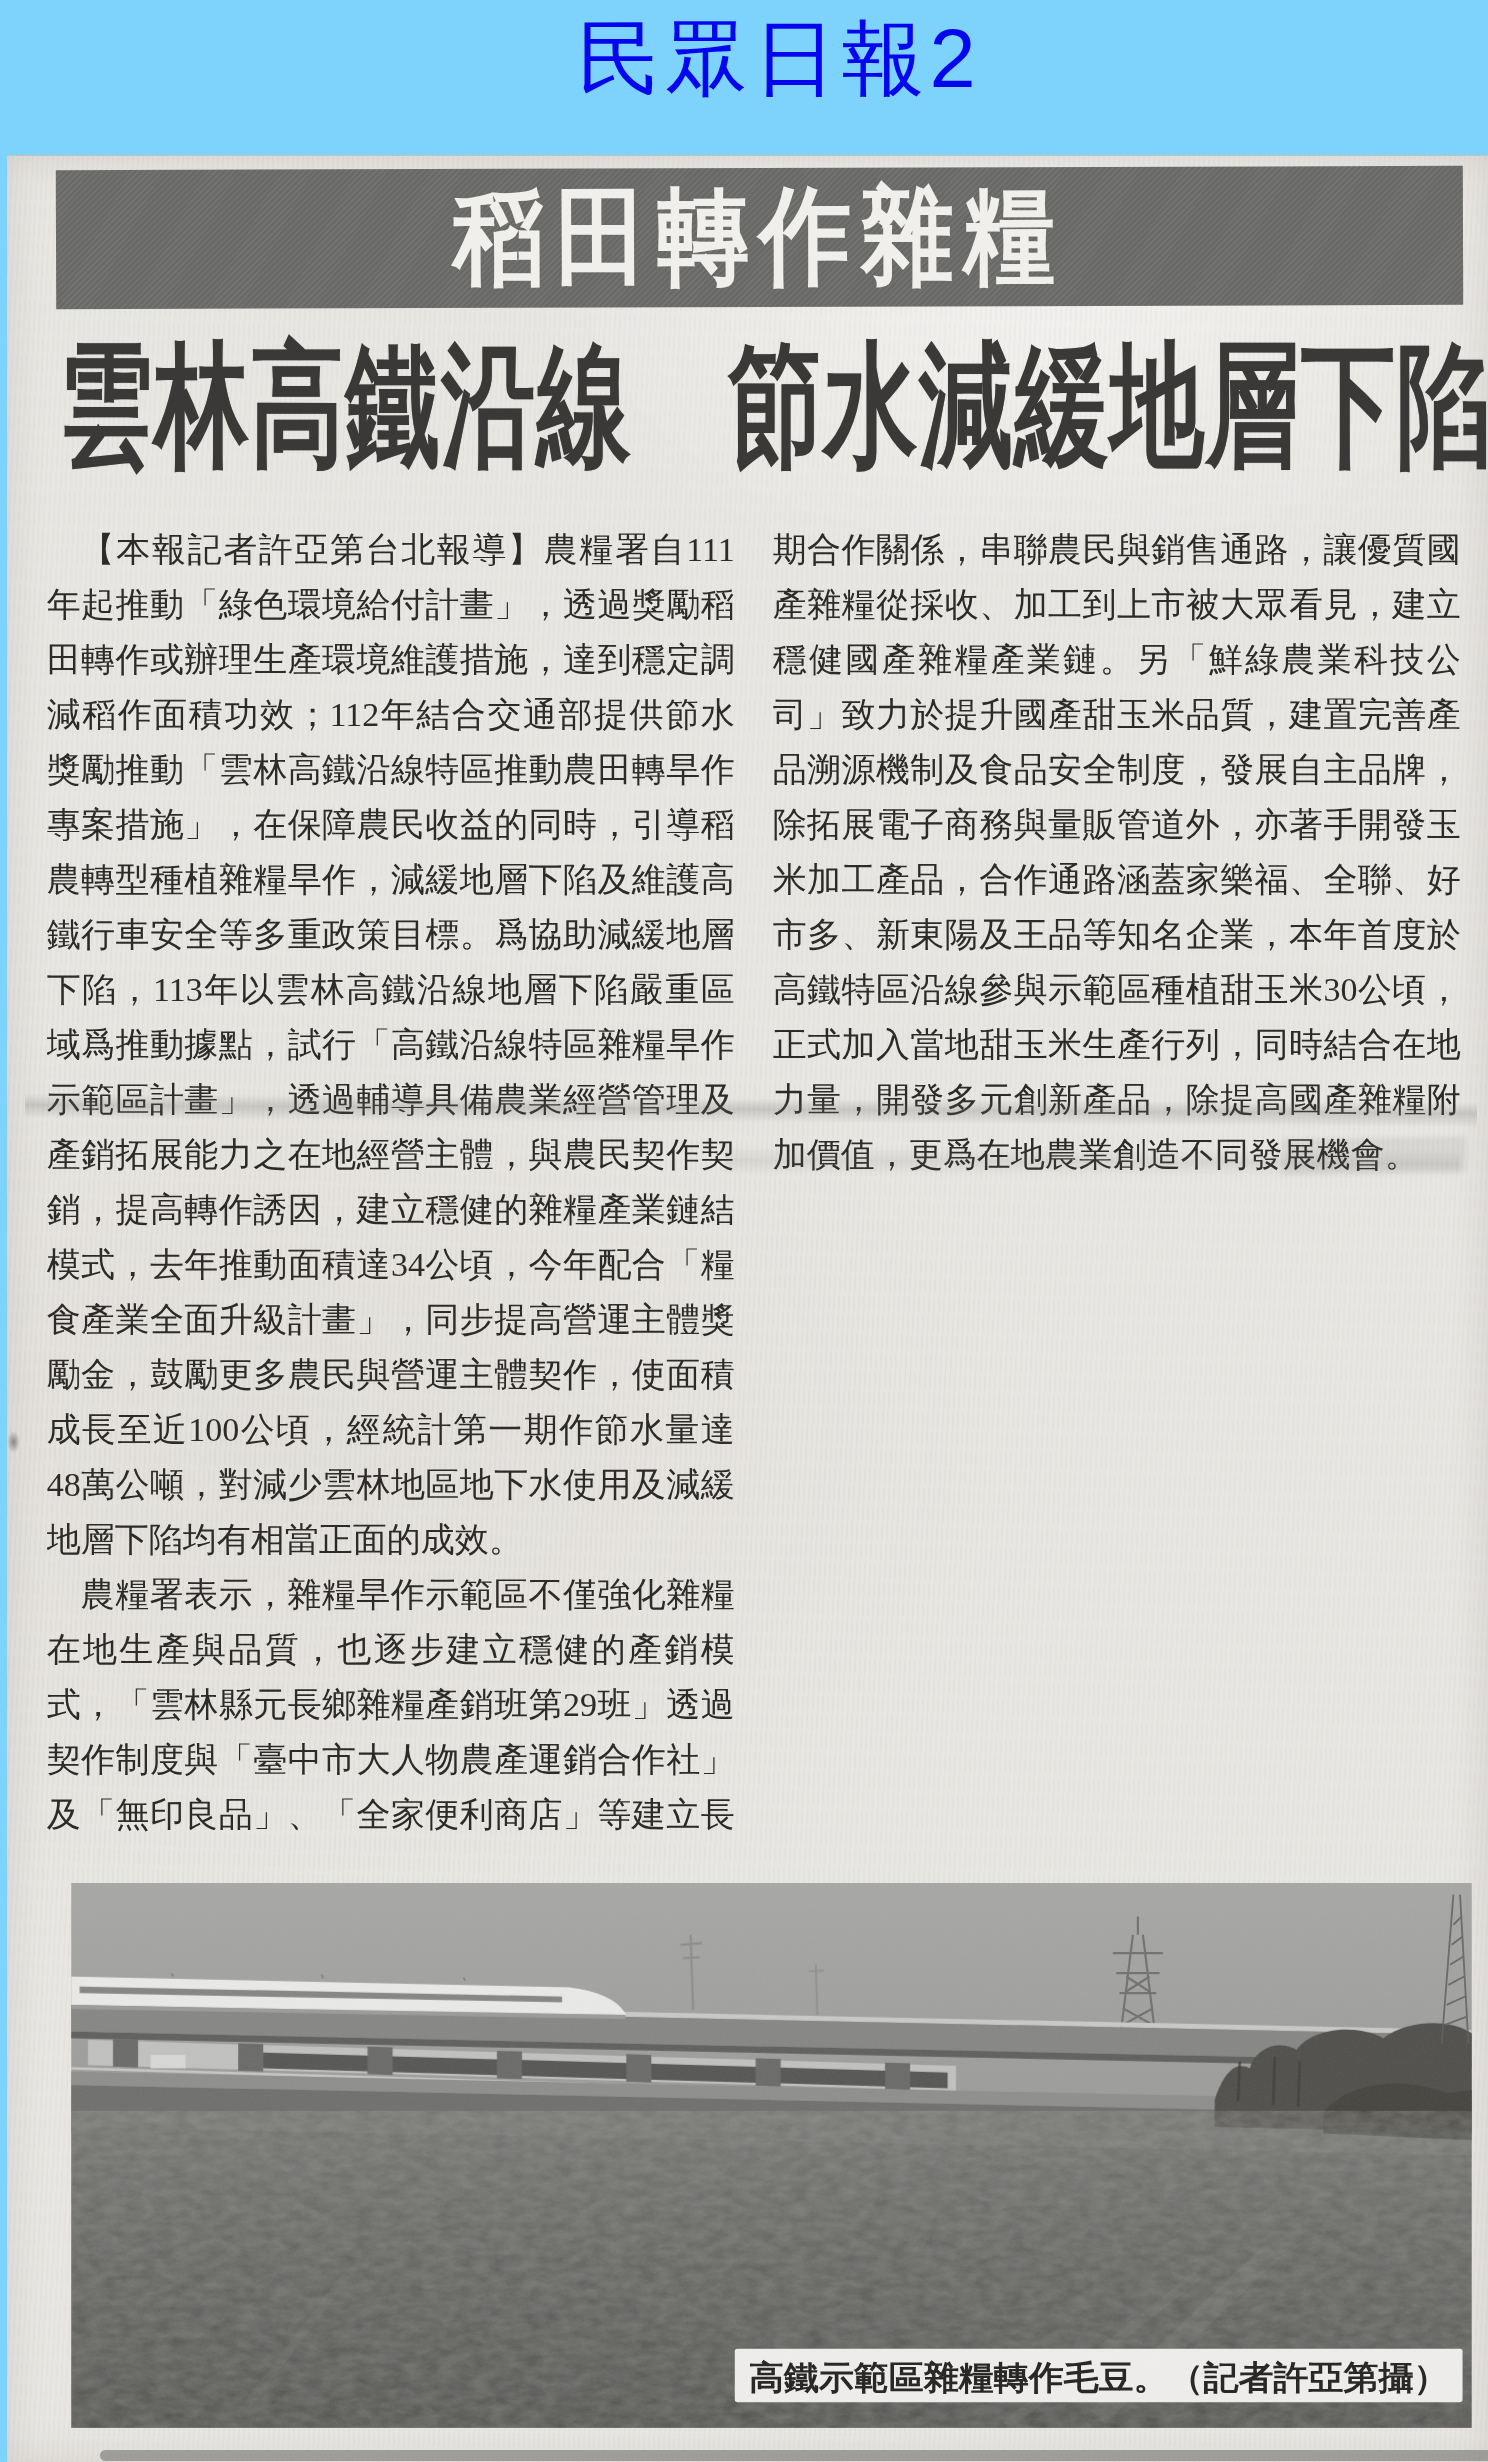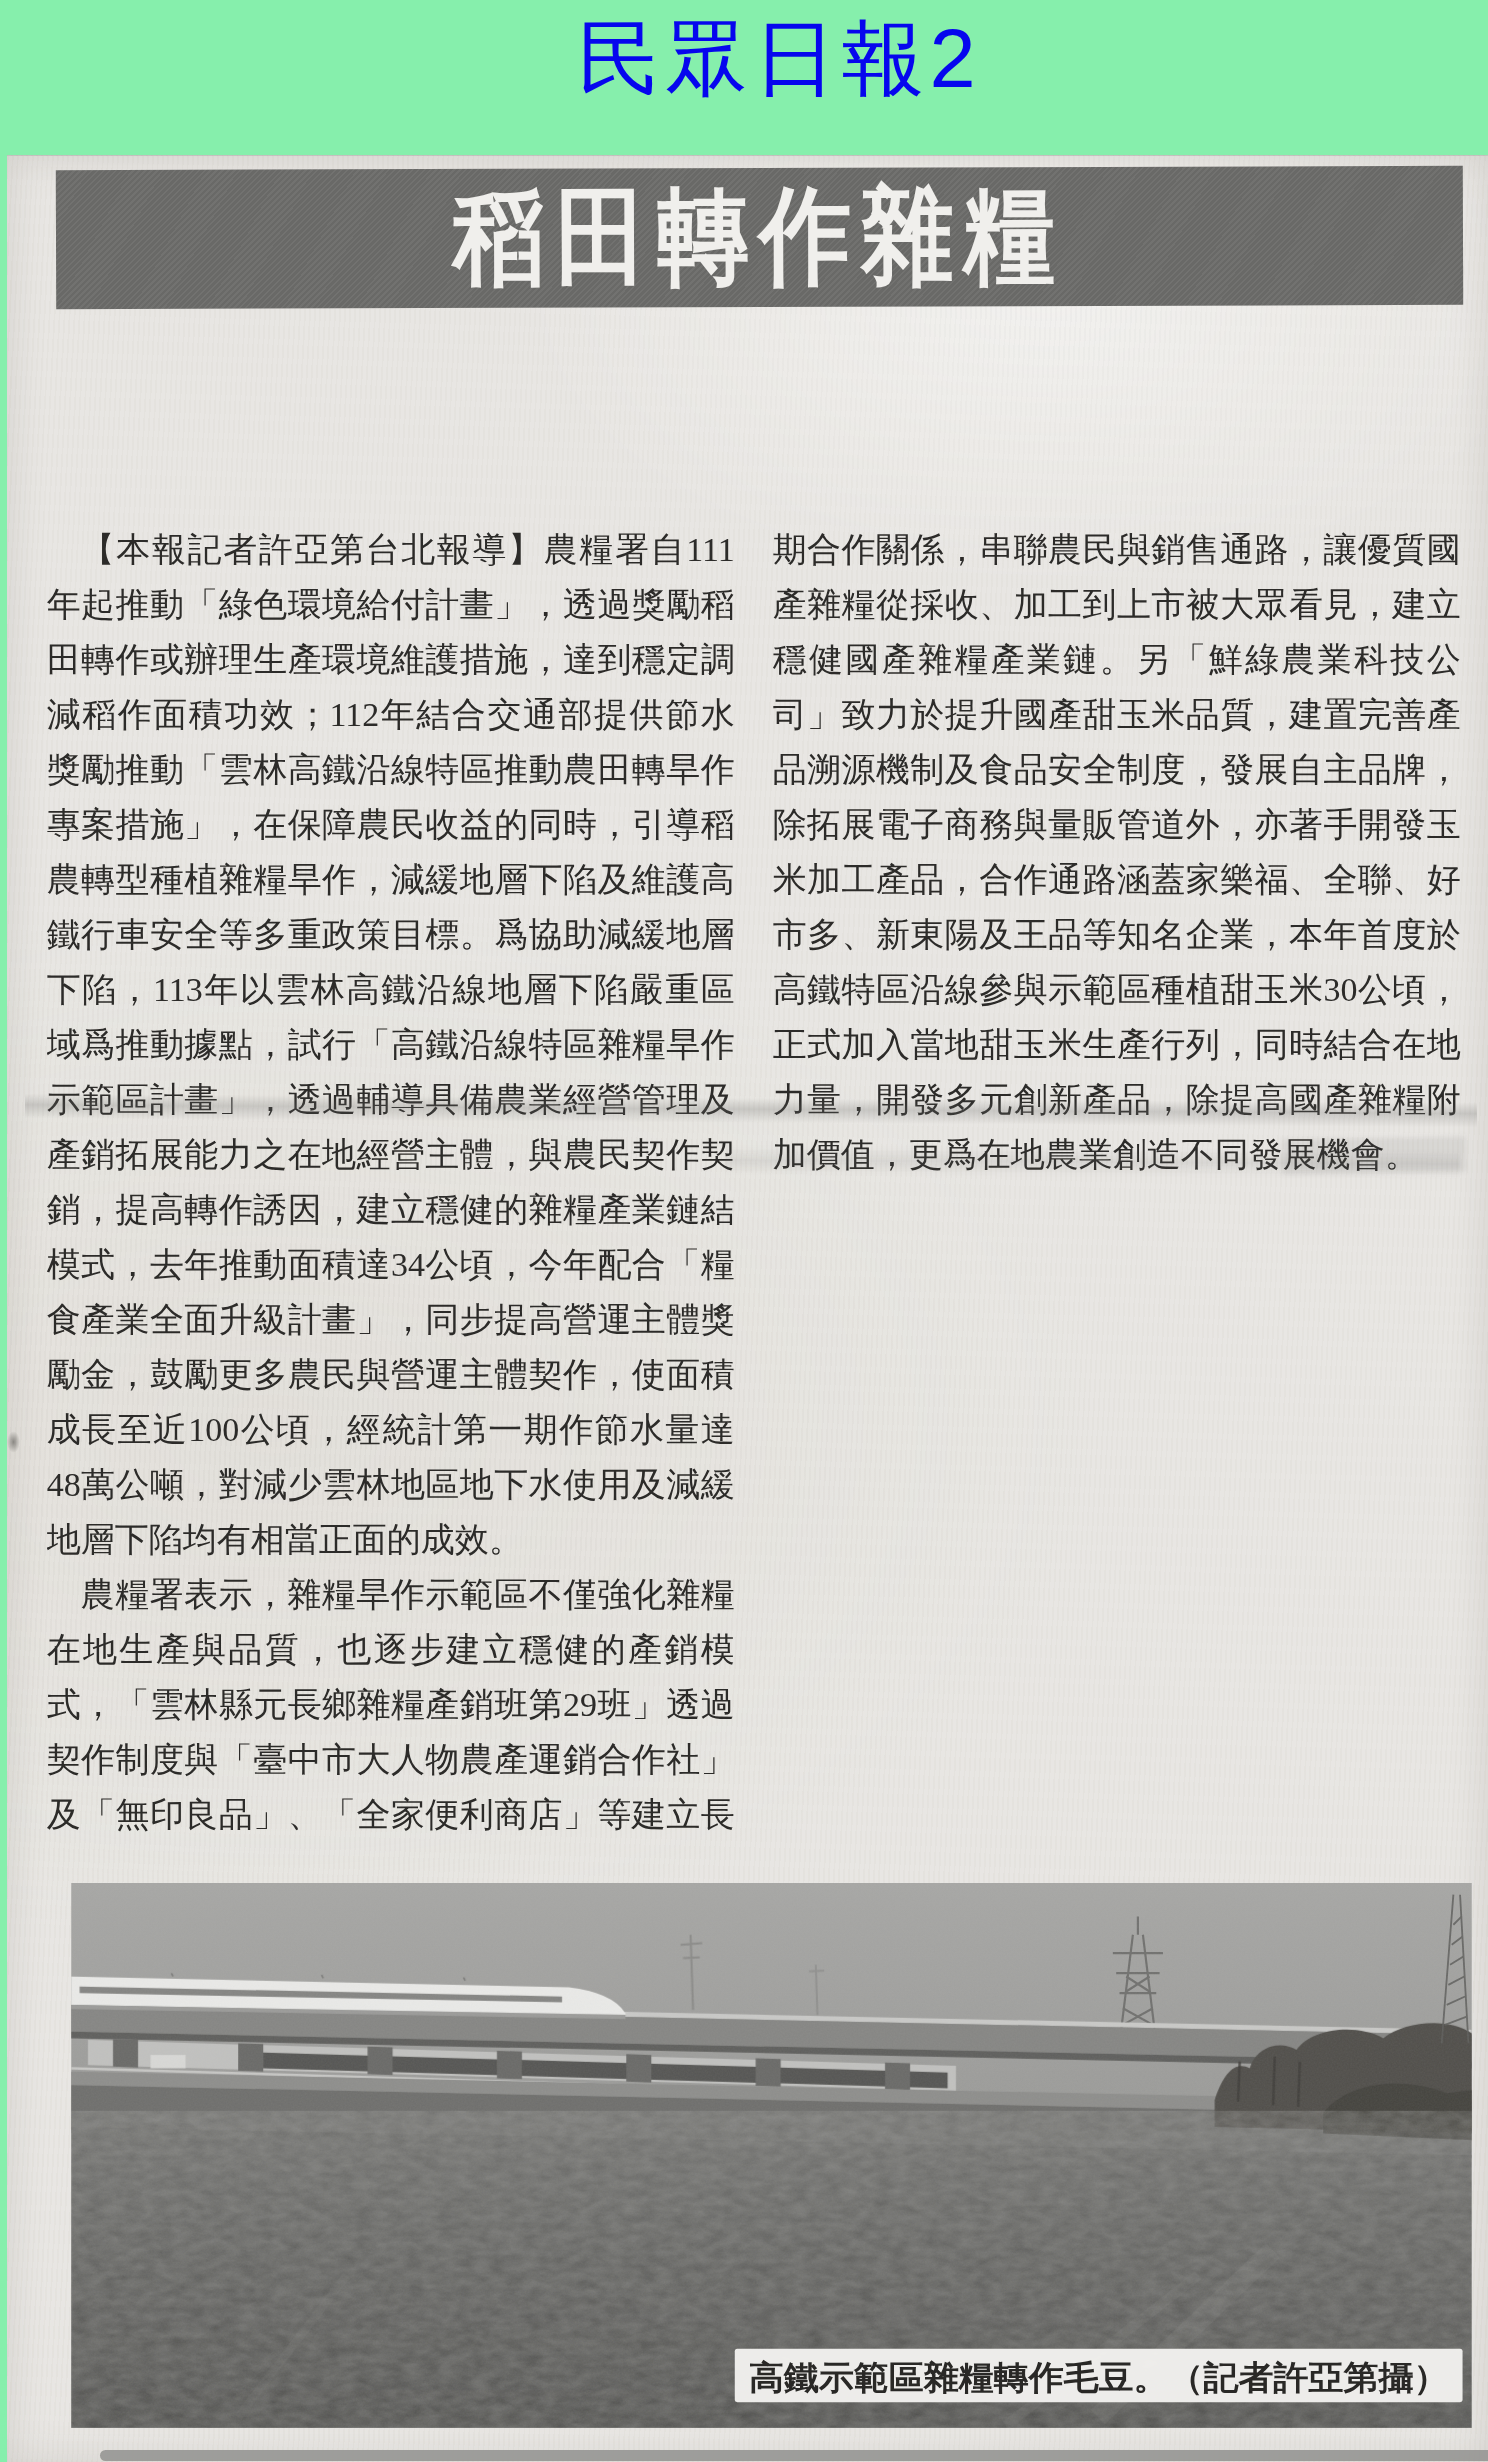--- a/index.html
+++ b/index.html
@@ -1,16 +1,16 @@
 <!DOCTYPE html>
 <html style="--title-blue: #0606ee; --paper: #e8e6e2; --ink: #2c2b29; --banner-bg: #6c6c6a; --banner-text: #f0efec; --headline-ink: #3a3937;font-size:13.4px"><head>
 <meta charset="utf-8">
 <style>
   html,body{margin:0;padding:0;background:#ffffff;}
-  .stage{position:relative;width:1488px;height:2462px;background:#86efac;overflow:hidden;
+  .stage{position:relative;width:1488px;height:2462px;background:#7dd3fc;overflow:hidden;
          font-family:"Liberation Serif","DejaVu Serif",serif;}
   
   .masthead{position:absolute;top:13.4px;left:0;width:100%;margin:0;text-align:center;
             font-family:"Liberation Sans","DejaVu Sans",sans-serif;font-weight:500;
             font-size:83px;line-height:1.1;letter-spacing:5px;
             color:var(--title-blue,#0606ee);transform:translateX(35px);}
   
   .clip{position:absolute;left:6.7px;top:155px;width:1482px;height:2307px;
         background:
           repeating-linear-gradient(93deg, rgba(105,100,92,.03) 0 1.7px, rgba(255,255,255,.02) 1.7px 5px),
@@ -65,20 +65,23 @@
 <div class="stage">
 
   <h1 class="masthead">民眾日報2</h1>
 
   <section class="clip">
 
     <div class="kicker">
       <span class="kicker-text">稻田轉作雜糧</span>
     </div>
 
+    <h2 class="headline">
+      <span class="headline-text">雲林高鐵沿線　節水減緩地層下陷</span>
+    </h2>
 
     <div class="body-cols">
       <p>【本報記者許亞第台北報導】農糧署自111年起推動「綠色環境給付計畫」，透過獎勵稻田轉作或辦理生產環境維護措施，達到穩定調減稻作面積功效；112年結合交通部提供節水獎勵推動「雲林高鐵沿線特區推動農田轉旱作專案措施」，在保障農民收益的同時，引導稻農轉型種植雜糧旱作，減緩地層下陷及維護高鐵行車安全等多重政策目標。爲協助減緩地層下陷，113年以雲林高鐵沿線地層下陷嚴重區域爲推動據點，試行「高鐵沿線特區雜糧旱作示範區計畫」，透過輔導具備農業經營管理及產銷拓展能力之在地經營主體，與農民契作契銷，提高轉作誘因，建立穩健的雜糧產業鏈結模式，去年推動面積達34公頃，今年配合「糧食產業全面升級計畫」，同步提高營運主體獎勵金，鼓勵更多農民與營運主體契作，使面積成長至近100公頃，經統計第一期作節水量達48萬公噸，對減少雲林地區地下水使用及減緩地層下陷均有相當正面的成效。</p>
       <p>農糧署表示，雜糧旱作示範區不僅強化雜糧在地生產與品質，也逐步建立穩健的產銷模式，「雲林縣元長鄉雜糧產銷班第29班」透過契作制度與「臺中市大人物農產運銷合作社」及「無印良品」、「全家便利商店」等建立長期合作關係，串聯農民與銷售通路，讓優質國產雜糧從採收、加工到上市被大眾看見，建立穩健國產雜糧產業鏈。另「鮮綠農業科技公司」致力於提升國產甜玉米品質，建置完善產品溯源機制及食品安全制度，發展自主品牌，除拓展電子商務與量販管道外，亦著手開發玉米加工產品，合作通路涵蓋家樂福、全聯、好市多、新東陽及王品等知名企業，本年首度於高鐵特區沿線參與示範區種植甜玉米30公頃，正式加入當地甜玉米生產行列，同時結合在地力量，開發多元創新產品，除提高國產雜糧附加價值，更爲在地農業創造不同發展機會。</p>
     </div>
 
     <div class="fold fold-a"></div>
     <div class="fold fold-b"></div>
     <div class="smudge"></div>
     <div class="speck"></div>

